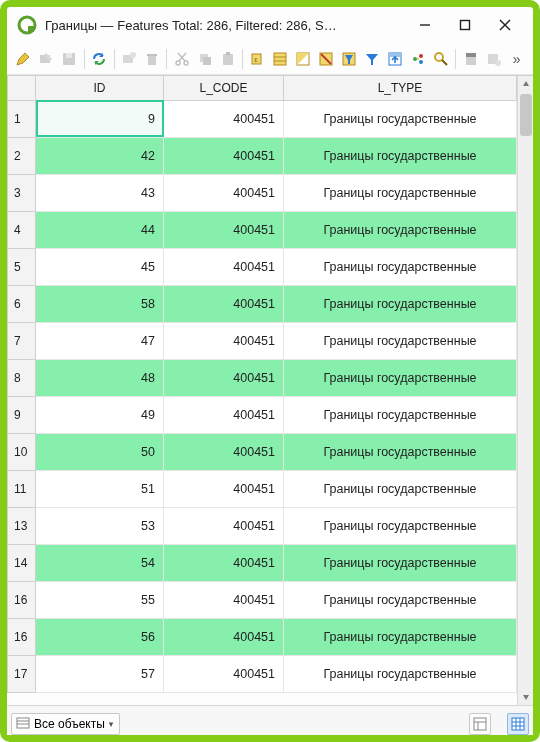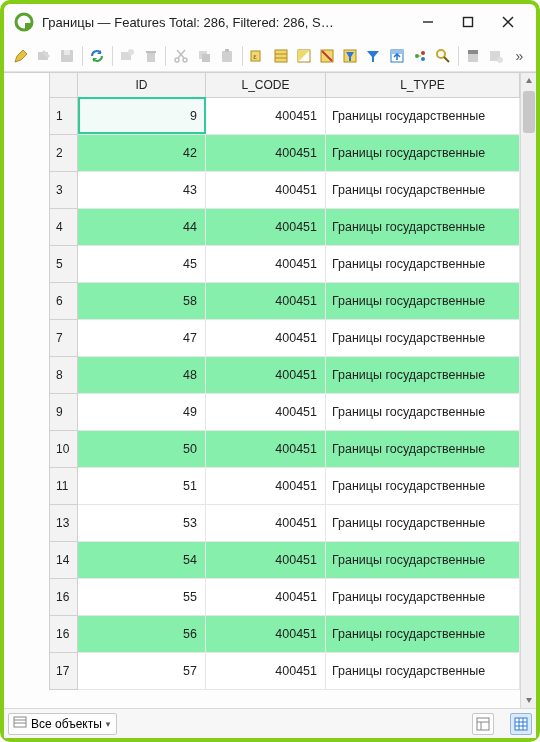--- a/index.html
+++ b/index.html
@@ -1,51 +1,51 @@
 <!DOCTYPE html>
 <html><head>
 <meta charset="utf-8">
 <style>
   * { box-sizing: border-box; margin: 0; padding: 0; }
   html, body { width: 540px; height: 742px; font-family: "Segoe UI", Tahoma, sans-serif; font-size: 12px; background: #fff; overflow: hidden; }
-  .window { width: 540px; height: 742px; border: 4px solid #84cc16; border-radius: 10px; display: flex; flex-direction: column; background: #fdfdfd; }
+  .window { width: 540px; height: 742px; border: 7px solid #84cc16; border-radius: 10px; display: flex; flex-direction: column; background: #fdfdfd; }
   
   .titlebar { height: 36px; display: flex; align-items: center; padding: 0 8px 0 10px; }
   .titlebar .appicon { width: 20px; height: 20px; margin-right: 8px; }
   .titlebar .title { flex: 1; font-size: 13px; color: #222; white-space: nowrap; overflow: hidden; text-overflow: ellipsis; }
   .titlebar .winbtn { width: 40px; height: 28px; display: flex; align-items: center; justify-content: center; color: #333; }
   
   .toolbar { height: 32px; display: flex; align-items: center; padding: 0 6px; gap: 2px; border-bottom: 1px solid #e3e3e3; }
   .toolbar .tbtn { width: 22px; height: 22px; display: flex; align-items: center; justify-content: center; border-radius: 3px; }
   .toolbar .tbtn svg { display: block; }
   .toolbar .sep { width: 1px; height: 20px; background: #d8d8d8; margin: 0 2px; }
   .toolbar .more { width: 22px; font-size: 14px; color: #555; text-align: center; }
   
-  .table-wrap { flex: 1; display: flex; overflow: hidden; border-top: 1px solid #d0d0d0; padding-left: 45px; }
+  .table-wrap { flex: 1; display: flex; overflow: hidden; border-top: 1px solid #d0d0d0; }
   .grid { flex: 1; overflow: hidden; position: relative; }
   table { border-collapse: collapse; width: 100%; table-layout: fixed; }
   thead th { background: #f3f3f3; border: 1px solid #d0d0d0; border-top: none; font-weight: 400; height: 24px; font-size: 12px; color: #222; position: relative; }
   thead th:first-child { width: 28px; }
   thead th.c-id { width: 128px; }
   thead th.c-code { width: 120px; }
   tbody td { border: 1px solid #e6e6e6; height: 37px; padding: 0 6px; font-size: 12.5px; color: #222; }
   tbody tr.even td { background: #86efac; }
   tbody tr.odd td { background: #ffffff; }
   tbody td.rowhdr { background: #f3f3f3 !important; border-color: #d0d0d0; text-align: left; padding-left: 6px; font-size: 12px; }
   tbody td.num { text-align: right; padding-right: 8px; }
-  tbody td.txt { text-align: left; }
+  tbody td.txt { text-align: center; }
   tbody td.sel { outline: 2px solid #2ecc9a; outline-offset: -2px; background: #f2fbf8 !important; }
   
   .vscroll { width: 16px; background: #f0f0f0; border-left: 1px solid #d8d8d8; position: relative; }
   .vscroll .arrow { position: absolute; left: 0; width: 16px; height: 16px; display:flex; align-items:center; justify-content:center; color:#666; }
   .vscroll .arrow.up { top: 0; }
   .vscroll .arrow.down { bottom: 0; }
   .vscroll .thumb { position: absolute; left: 2px; width: 12px; top: 18px; height: 42px; background: #c7c7c7; border-radius: 3px; }
   
-  .statusbar { height: 30px; border-top: 1px solid #d8d8d8; display: flex; align-items: center; padding: 8px 4px; gap: 16px; background: #f7f7f7; }
+  .statusbar { height: 30px; border-top: 1px solid #d8d8d8; display: flex; align-items: flex-end; padding: 0 4px; gap: 16px; background: #f7f7f7; }
   .statusbar .ddbtn { height: 22px; border: 1px solid #c8c8c8; background: #fdfdfd; display: flex; align-items: center; padding: 0 6px 0 4px; gap: 4px; border-radius: 2px; font-size: 12px; }
   .statusbar .ddbtn .caret { font-size: 9px; color: #555; }
   .statusbar .flexgap { flex: 1; }
   .statusbar .sbtn { width: 22px; height: 22px; border: 1px solid #c8c8c8; background: #fdfdfd; display: flex; align-items: center; justify-content: center; border-radius: 2px; }
   .statusbar .sbtn.active { background: #dceaf7; border-color: #8db8e0; }
 </style>
 </head>
 <body>
 
 <div class="window">

